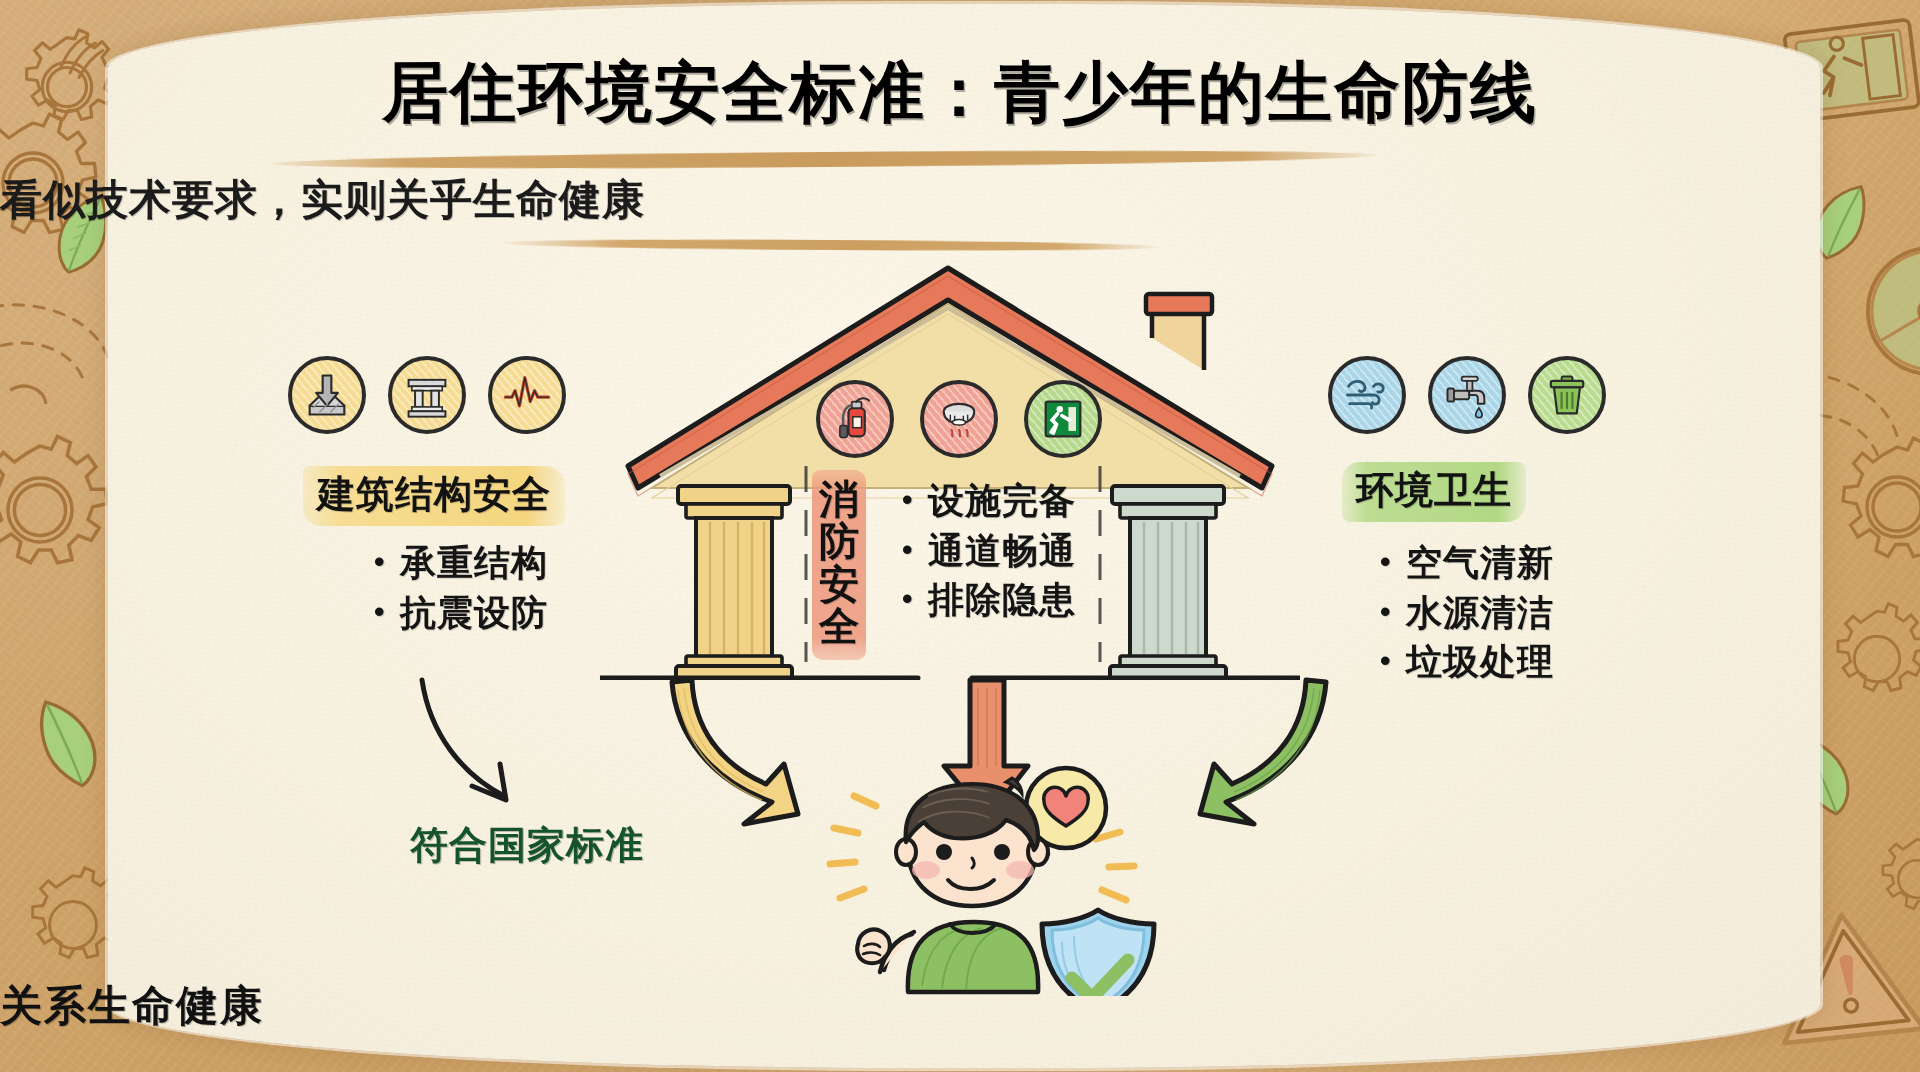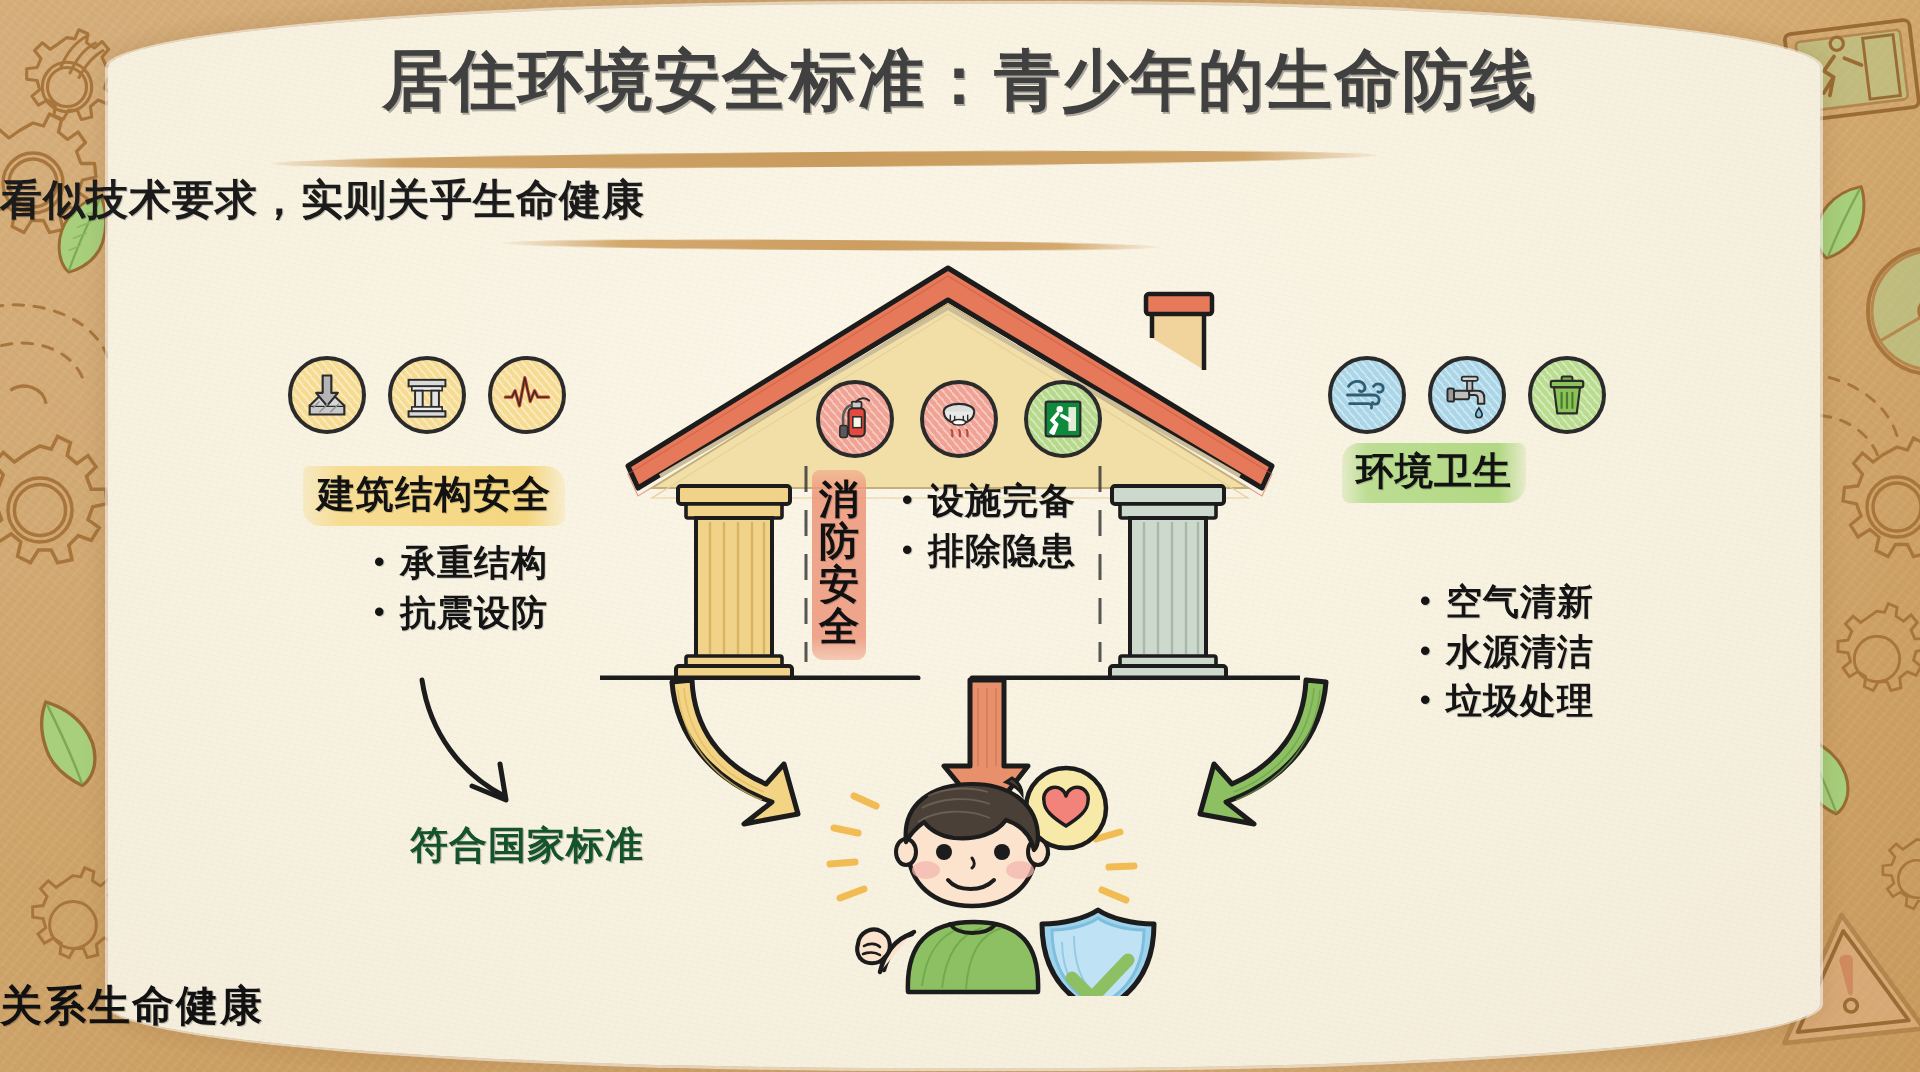--- a/index.html
+++ b/index.html
@@ -41,23 +41,23 @@
     background-image:
       repeating-linear-gradient(12deg, rgba(160,130,80,.022) 0 1px, transparent 1px 5px),
       repeating-linear-gradient(-74deg, rgba(160,130,80,.018) 0 1px, transparent 1px 7px);
     pointer-events: none;
   }
 
   .deco { position: absolute; pointer-events: none; }
 
   
   #title {
-    position: absolute; left: 0; right: 0; top: 36px;
+    position: absolute; left: 0; right: 0; top: 48px;
     text-align: center;
-    font-size: 66px; font-weight: bold; color: #404040;
+    font-size: 66px; font-weight: bold; color: #000000;
     letter-spacing: 2px;
     text-shadow: 1.5px 1.5px 0 rgba(0,0,0,.30);
     z-index: 12;
   }
   #title-underline {
     position: absolute; left: 272px; top: 152px;
     width: 1105px; height: 15px;
     background: linear-gradient(90deg, rgba(205,164,105,0) 0%, #d4a straight 0%);
     background: linear-gradient(90deg, rgba(203,160,100,.15) 0%, #cfa468 12%, #c99c5d 50%, #cfa468 88%, rgba(203,160,100,.12) 100%);
     border-radius: 50%;
@@ -422,20 +422,21 @@
 </ul>
 
 <div id="fire-label">
   <span>消</span>
   <span>防</span>
   <span>安</span>
   <span>全</span>
 </div>
 <ul class="bullets" style="left:906px;top:476px;">
   <li>设施完备</li>
+  <li>通道畅通</li>
   <li>排除隐患</li>
 </ul>
 
 <div class="icon-row" style="left:1328px;top:356px;">
   <div class="ic blue">
     <svg viewBox="0 0 48 48">
       <g fill="none" stroke="#2f5e74" stroke-width="2.6" stroke-linecap="round">
         <path d="M7 16c4-6 13-6 15 0 1 4-3 6-5 4"></path>
         <path d="M6 24h24c4 0 6 3 5 6-1 3-5 3-6 1"></path>
         <path d="M8 32h17c3 0 4 2 3 4"></path>
@@ -459,22 +460,22 @@
       <rect x="9" y="11" width="30" height="6" rx="2" fill="#8cc25a" stroke="#2b2b2b" stroke-width="2"></rect>
       <path d="M12 17h24l-3 24H15z" fill="#8cc25a" stroke="#2b2b2b" stroke-width="2" stroke-linejoin="round"></path>
       <g stroke="#4c7b2c" stroke-width="2" fill="none" stroke-linecap="round">
         <path d="M19 22v14"></path>
           <path d="M24 22v14"></path>
           <path d="M29 22v14"></path>
       </g>
     </svg>
   </div>
 </div>
-<div class="col-head hl-green" style="left:1342px;top:443px;">环境卫生</div>
-<ul class="bullets" style="left:1424px;top:538px;margin-top:39px;">
+<div class="col-head hl-green" style="left:1342px;top:462px;">环境卫生</div>
+<ul class="bullets" style="left:1384px;top:538px;">
   <li>空气清新</li>
   <li>水源清洁</li>
   <li>垃圾处理</li>
 </ul>
 
 <svg class="scene" style="left:400px;top:672px;" width="230" height="160" viewBox="0 0 230 160">
   <path d="M22 8C30 62 62 102 104 124" fill="none" stroke="#1c1c1c" stroke-width="5" stroke-linecap="round"></path>
   <path d="M72 114l34 14-6-36" fill="none" stroke="#1c1c1c" stroke-width="5" stroke-linecap="round" stroke-linejoin="round"></path>
 </svg>
 

